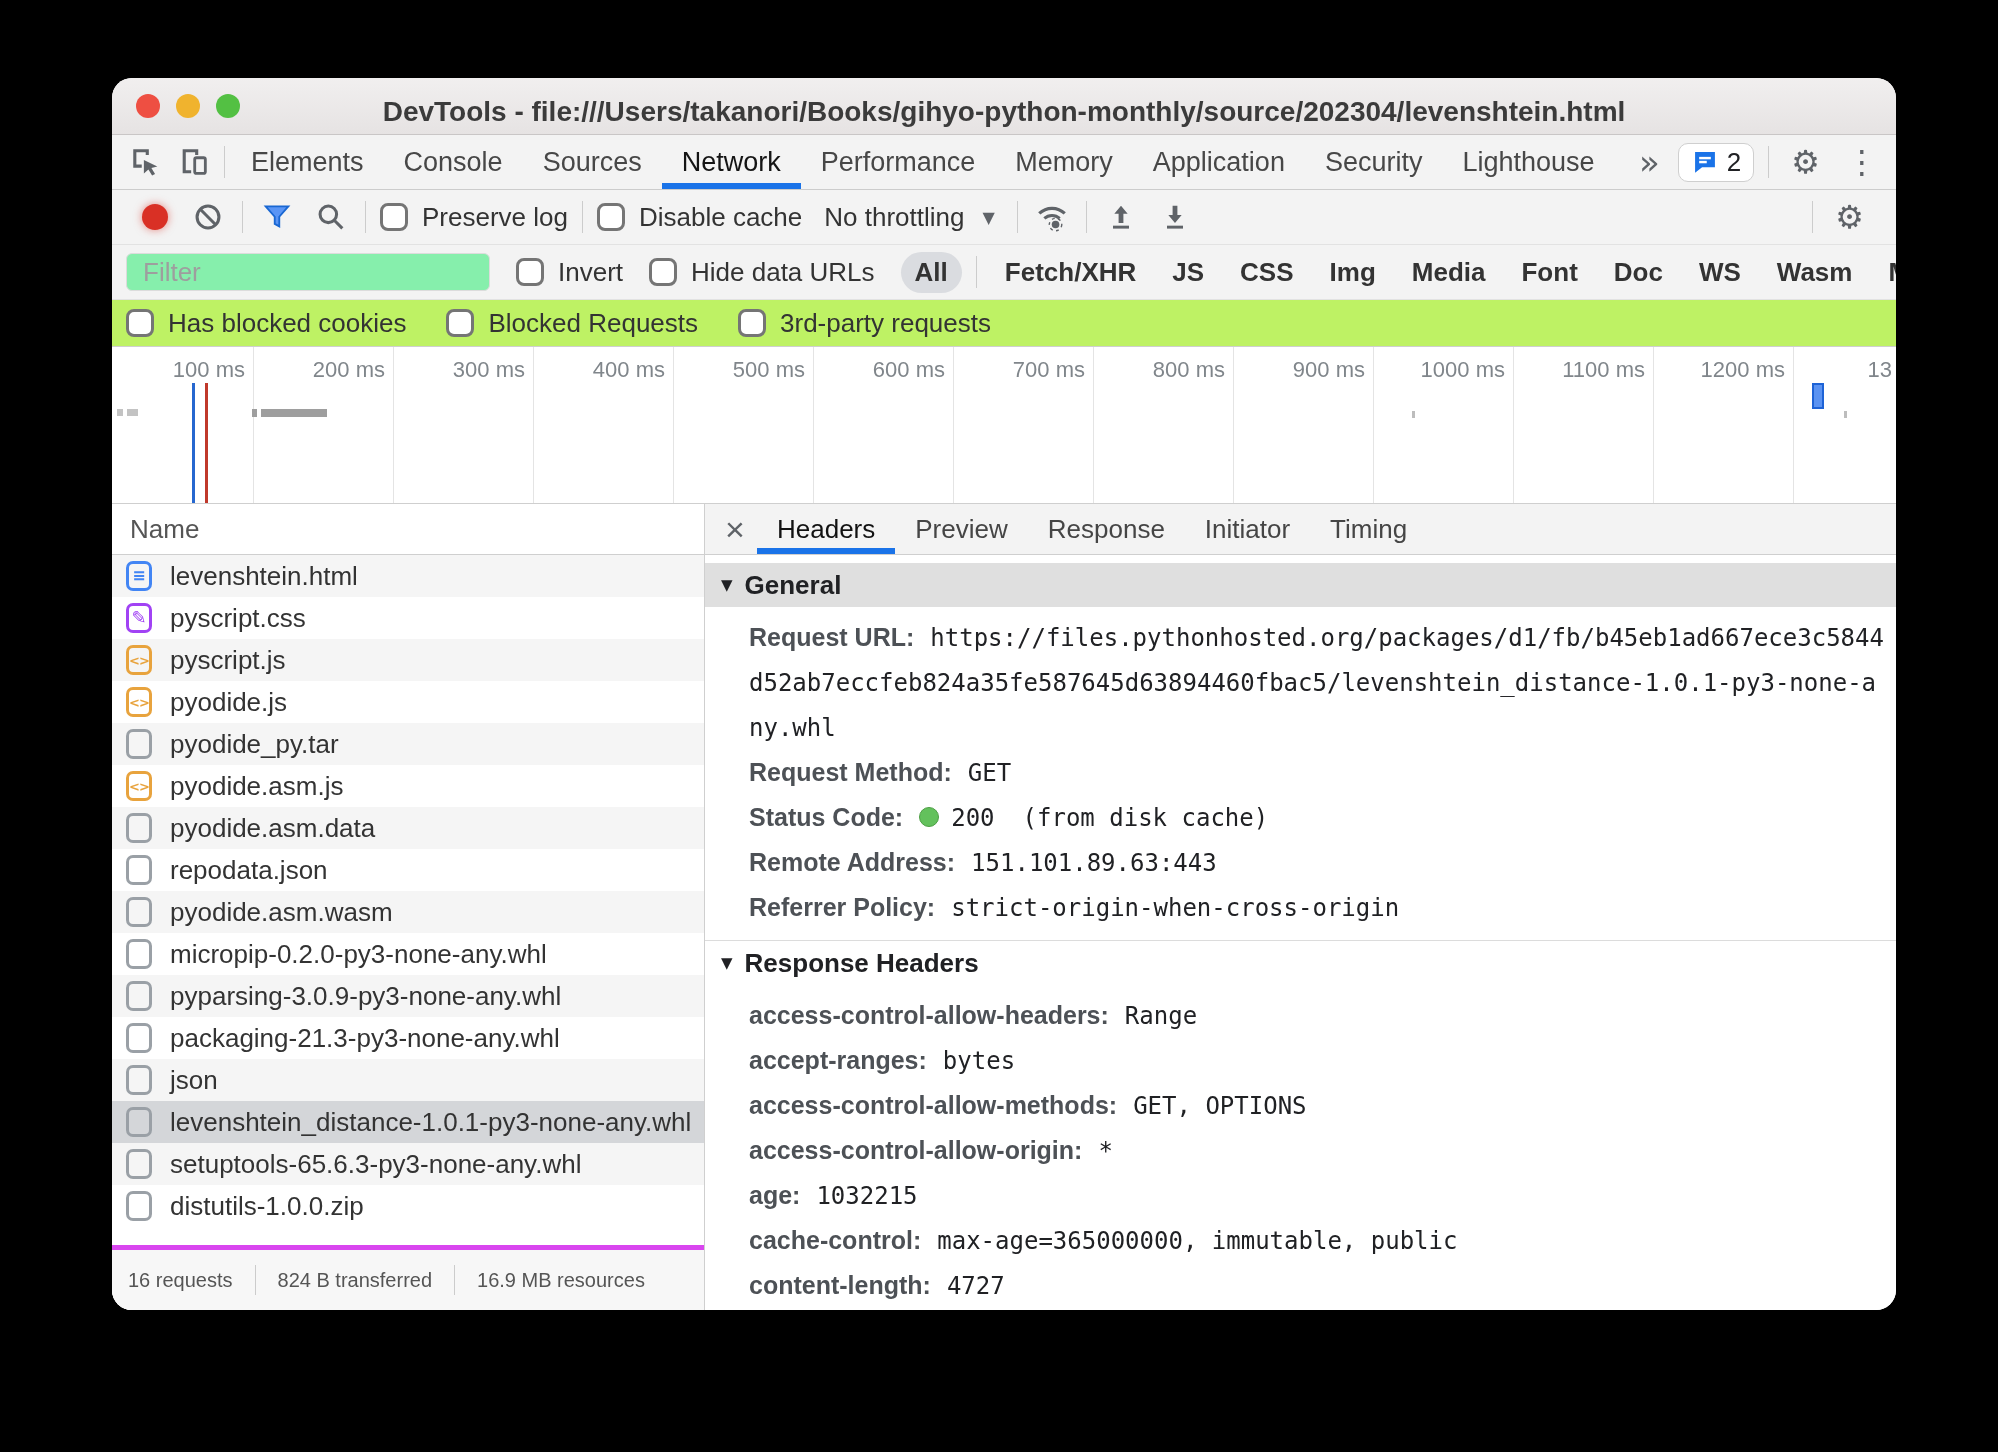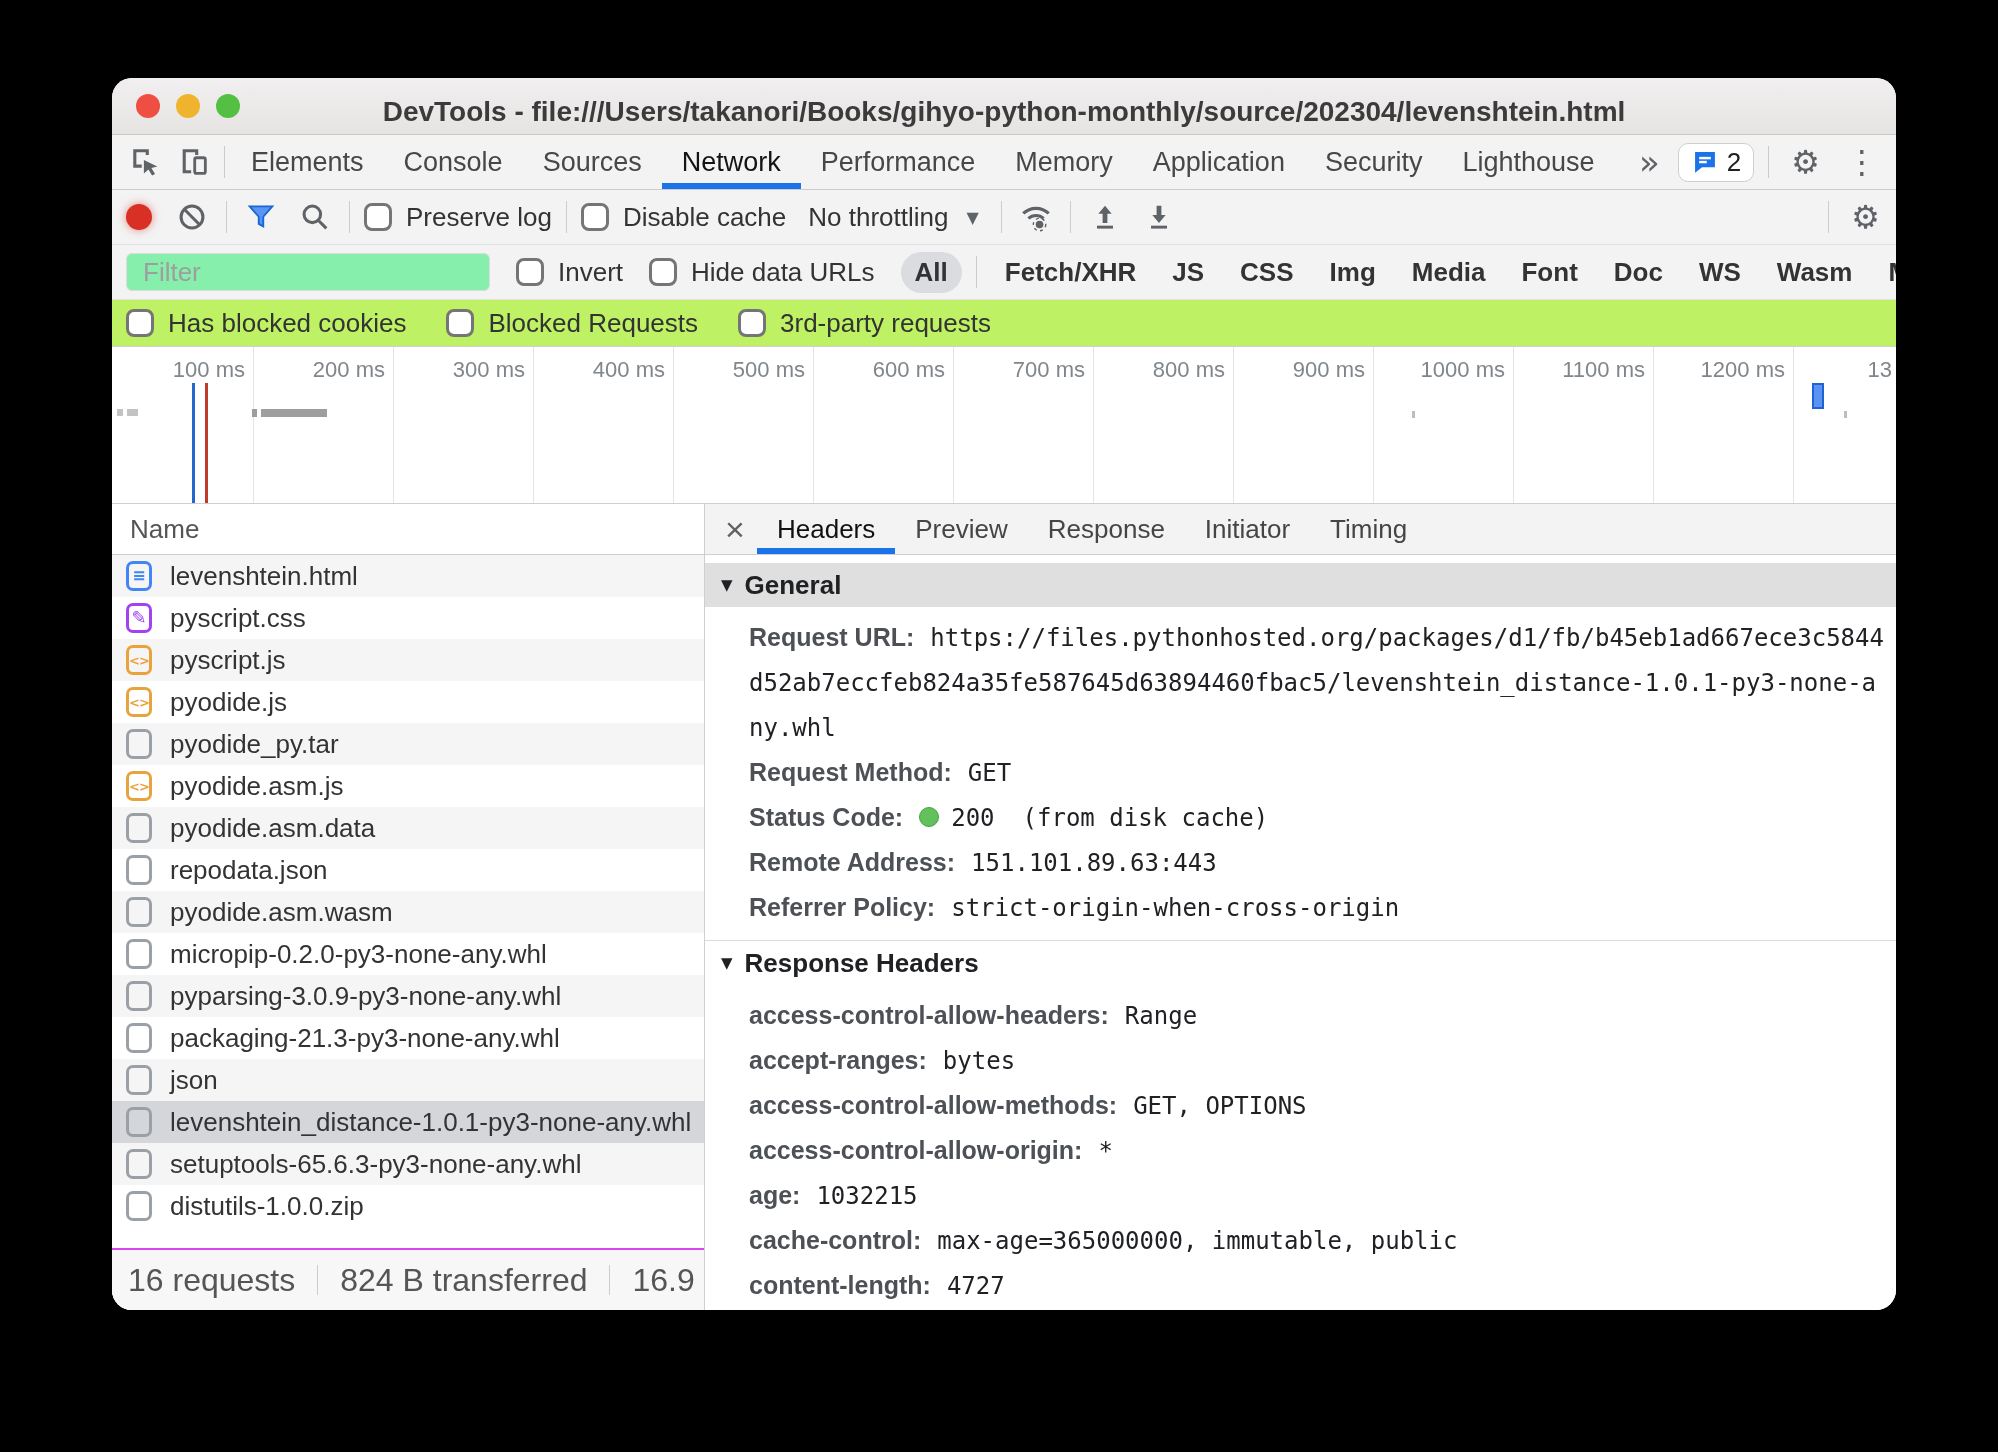--- a/index.html
+++ b/index.html
@@ -28,21 +28,21 @@
   .tab{display:flex;align-items:center;padding:0 20px;font-size:27px;color:#474747;white-space:nowrap;}
   .tab.selected{color:#141414;box-shadow:inset 0 -6px 0 #1a73e8;}
   .tabbar-right{margin-left:auto;display:flex;align-items:center;gap:10px;}
   .more-tabs{font-size:34px;color:#5f6368;padding:0 8px;}
   .issues-pill{display:flex;align-items:center;gap:8px;border:1px solid #cfcfcf;border-radius:10px;background:#fff;
                padding:3px 12px;font-size:26px;color:#202124;}
   .gear,.kebab{font-size:32px;color:#5f6368;padding:0 8px;}
 
   
   .net-toolbar{height:54px;flex:none;background:#f3f3f3;border-bottom:1px solid #e2e2e2;display:flex;align-items:center;
-               padding:0 8px;gap:14px;font-size:26px;color:#333;}
+               padding:0 24px;gap:14px;font-size:26px;color:#333;}
   .rec-dot{width:26px;height:26px;border-radius:50%;background:#d93025;box-shadow:0 0 8px rgba(217,48,37,.55);flex:none;margin:0 6px;}
   .icon-btn{display:flex;align-items:center;justify-content:center;width:40px;height:40px;flex:none;}
   .cb{width:28px;height:28px;border:3px solid #757575;border-radius:8px;background:#fff;flex:none;box-sizing:border-box;}
   .chk-group{display:flex;align-items:center;gap:14px;white-space:nowrap;}
   .throttle{display:flex;align-items:center;gap:18px;padding:0 8px;white-space:nowrap;}
   .dd-arrow{font-size:16px;color:#5f6368;}
   .toolbar-right{margin-left:auto;display:flex;align-items:center;gap:10px;}
 
   
   .filter-row{height:54px;flex:none;background:#f3f3f3;border-bottom:1px solid #e2e2e2;display:flex;align-items:center;
@@ -76,22 +76,22 @@
   .req-row{height:42px;display:flex;align-items:center;gap:18px;padding:0 4px 0 14px;font-size:26px;color:#333;
            white-space:nowrap;overflow:hidden;}
   .req-row:nth-child(odd){background:#f5f5f5;}
   .req-row.selected{background:#d4d6d9;}
   .file-icon{width:26px;height:30px;border:3px solid #9aa0a6;border-radius:7px;box-sizing:border-box;flex:none;
              display:flex;align-items:center;justify-content:center;font-family:"DejaVu Sans",sans-serif;
              font-size:16px;line-height:1;font-weight:bold;}
   .file-icon.html{border-color:#4285f4;color:#4285f4;}
   .file-icon.css{border-color:#a142f4;color:#a142f4;font-size:18px;}
   .file-icon.js{border-color:#e8a33d;color:#e8a33d;font-size:13px;letter-spacing:-1px;}
-  .summary-bar{height:60px;flex:none;border-top:2px solid #d946ef;background:#f7f7f7;display:flex;align-items:center;
-               padding:0 16px;gap:22px;font-size:32px;color:#555;white-space:nowrap;overflow:hidden;}
+  .summary-bar{height:60px;flex:none;border-top:5px solid #d946ef;background:#f7f7f7;display:flex;align-items:center;
+               padding:0 16px;gap:22px;font-size:20px;color:#555;white-space:nowrap;overflow:hidden;}
   .sum-sep{width:1px;height:30px;background:#ccc;flex:none;}
 
   
   .right-pane{flex:1;display:flex;flex-direction:column;background:#fff;min-width:0;min-height:0;}
   .detail-tabs{height:50px;flex:none;background:#f3f3f3;border-bottom:1px solid #cfcfcf;display:flex;align-items:stretch;
                padding:0 8px;}
   .close-x{display:flex;align-items:center;justify-content:center;width:44px;font-size:34px;color:#5f6368;flex:none;}
   .dtab{display:flex;align-items:center;padding:0 20px;font-size:26px;color:#454545;white-space:nowrap;}
   .dtab.selected{color:#111;box-shadow:inset 0 -6px 0 #1a73e8;}
   .detail-body{flex:1;overflow:hidden;padding-top:8px;}

